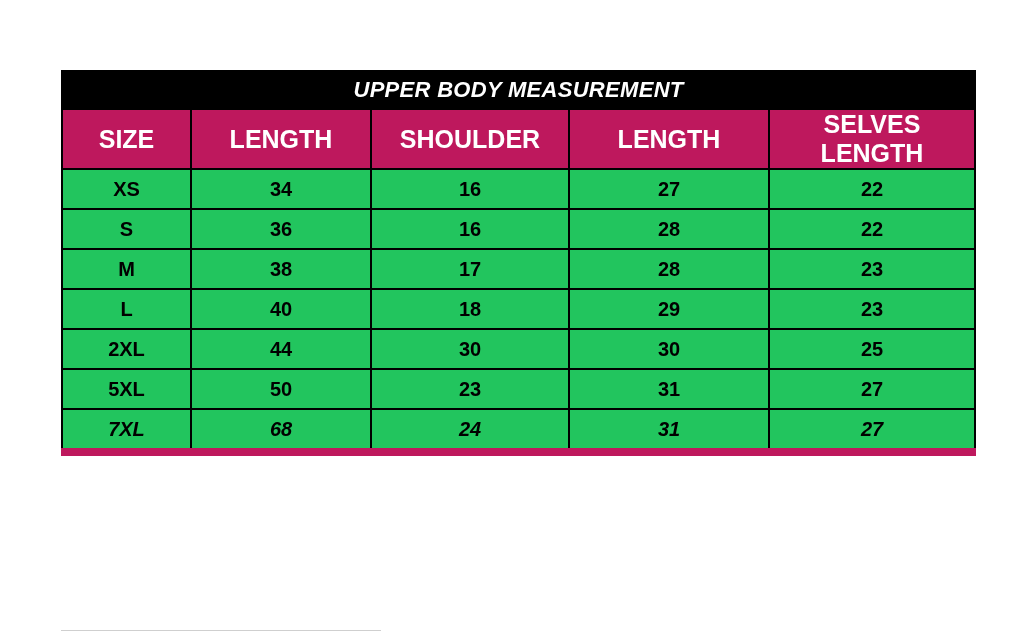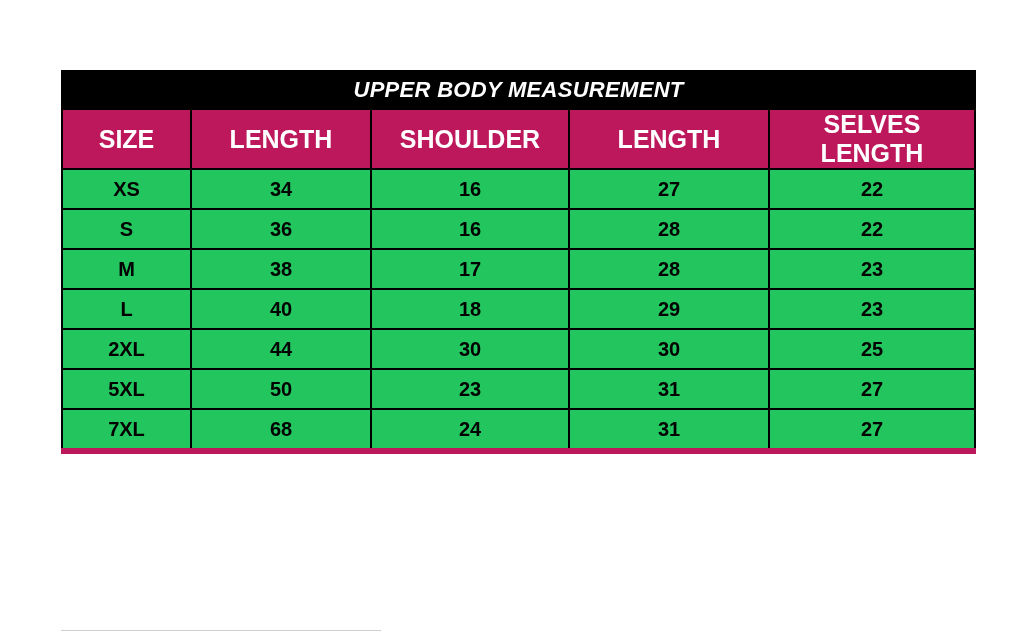--- a/index.html
+++ b/index.html
@@ -69,21 +69,22 @@
     color: #000000;
     font-weight: bold;
     font-size: 20px;
     height: 38px;
     border-left: 2px solid #000000;
     border-right: 2px solid #000000;
     border-top: 1px solid #000000;
     border-bottom: 1px solid #000000;
   }
   .body-row:last-child td {
-    border-bottom: 6px solid #be185d;
+    border-bottom: 8px solid #be185d;
+    font-style: italic;
   }
 
   
   col.c-size     { width: 129px; }
   col.c-chest    { width: 180px; }
   col.c-shoulder { width: 198px; }
   col.c-length   { width: 200px; }
   col.c-sleeve   { width: 206px; }
 
   

